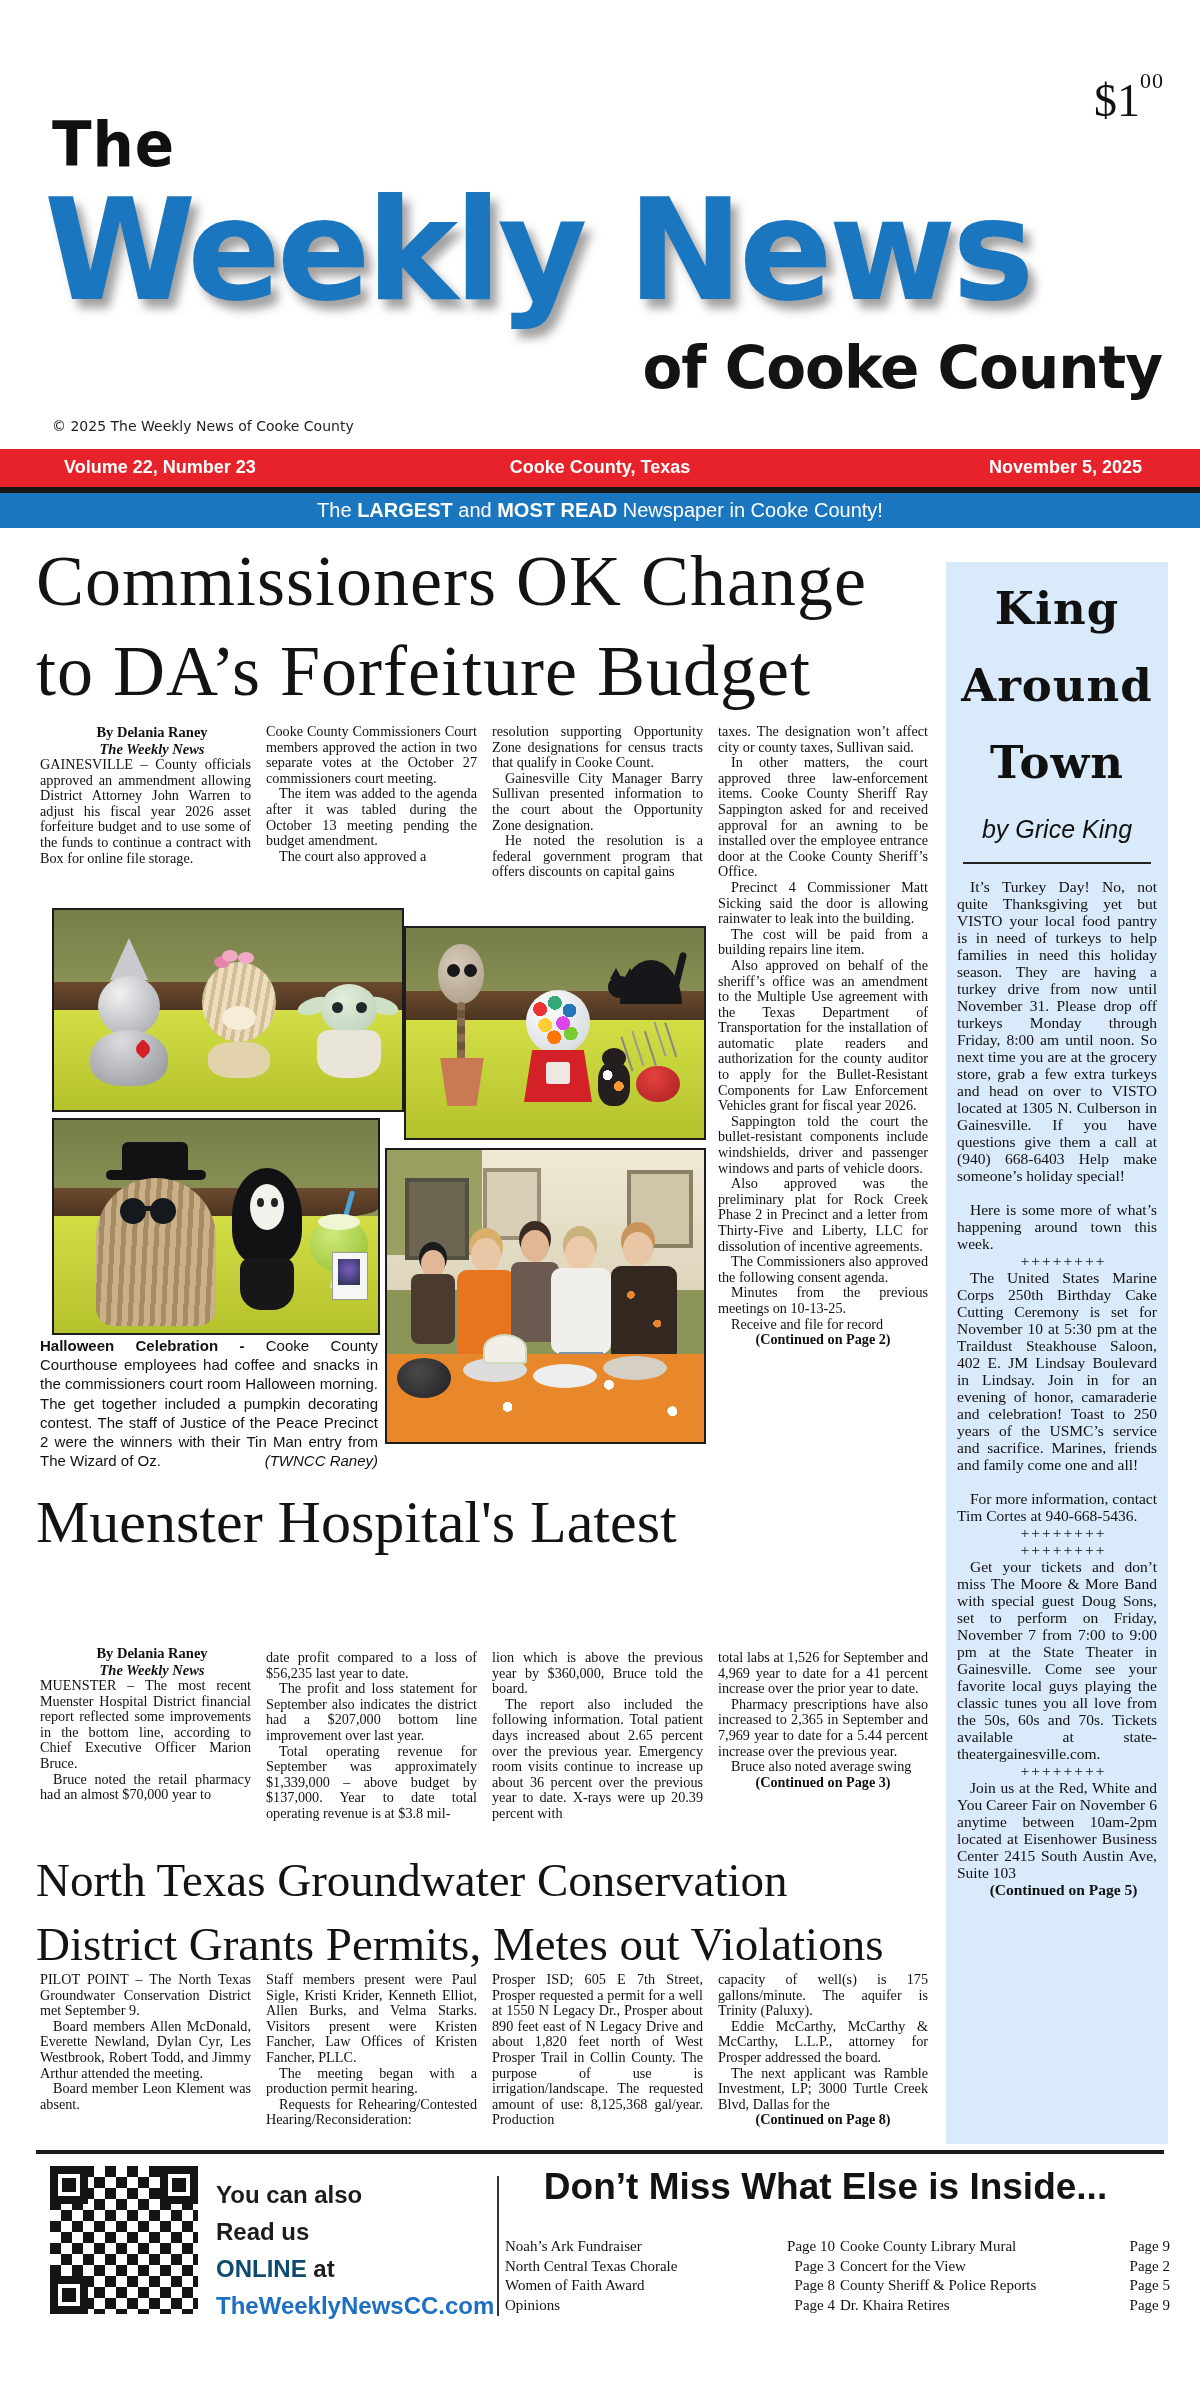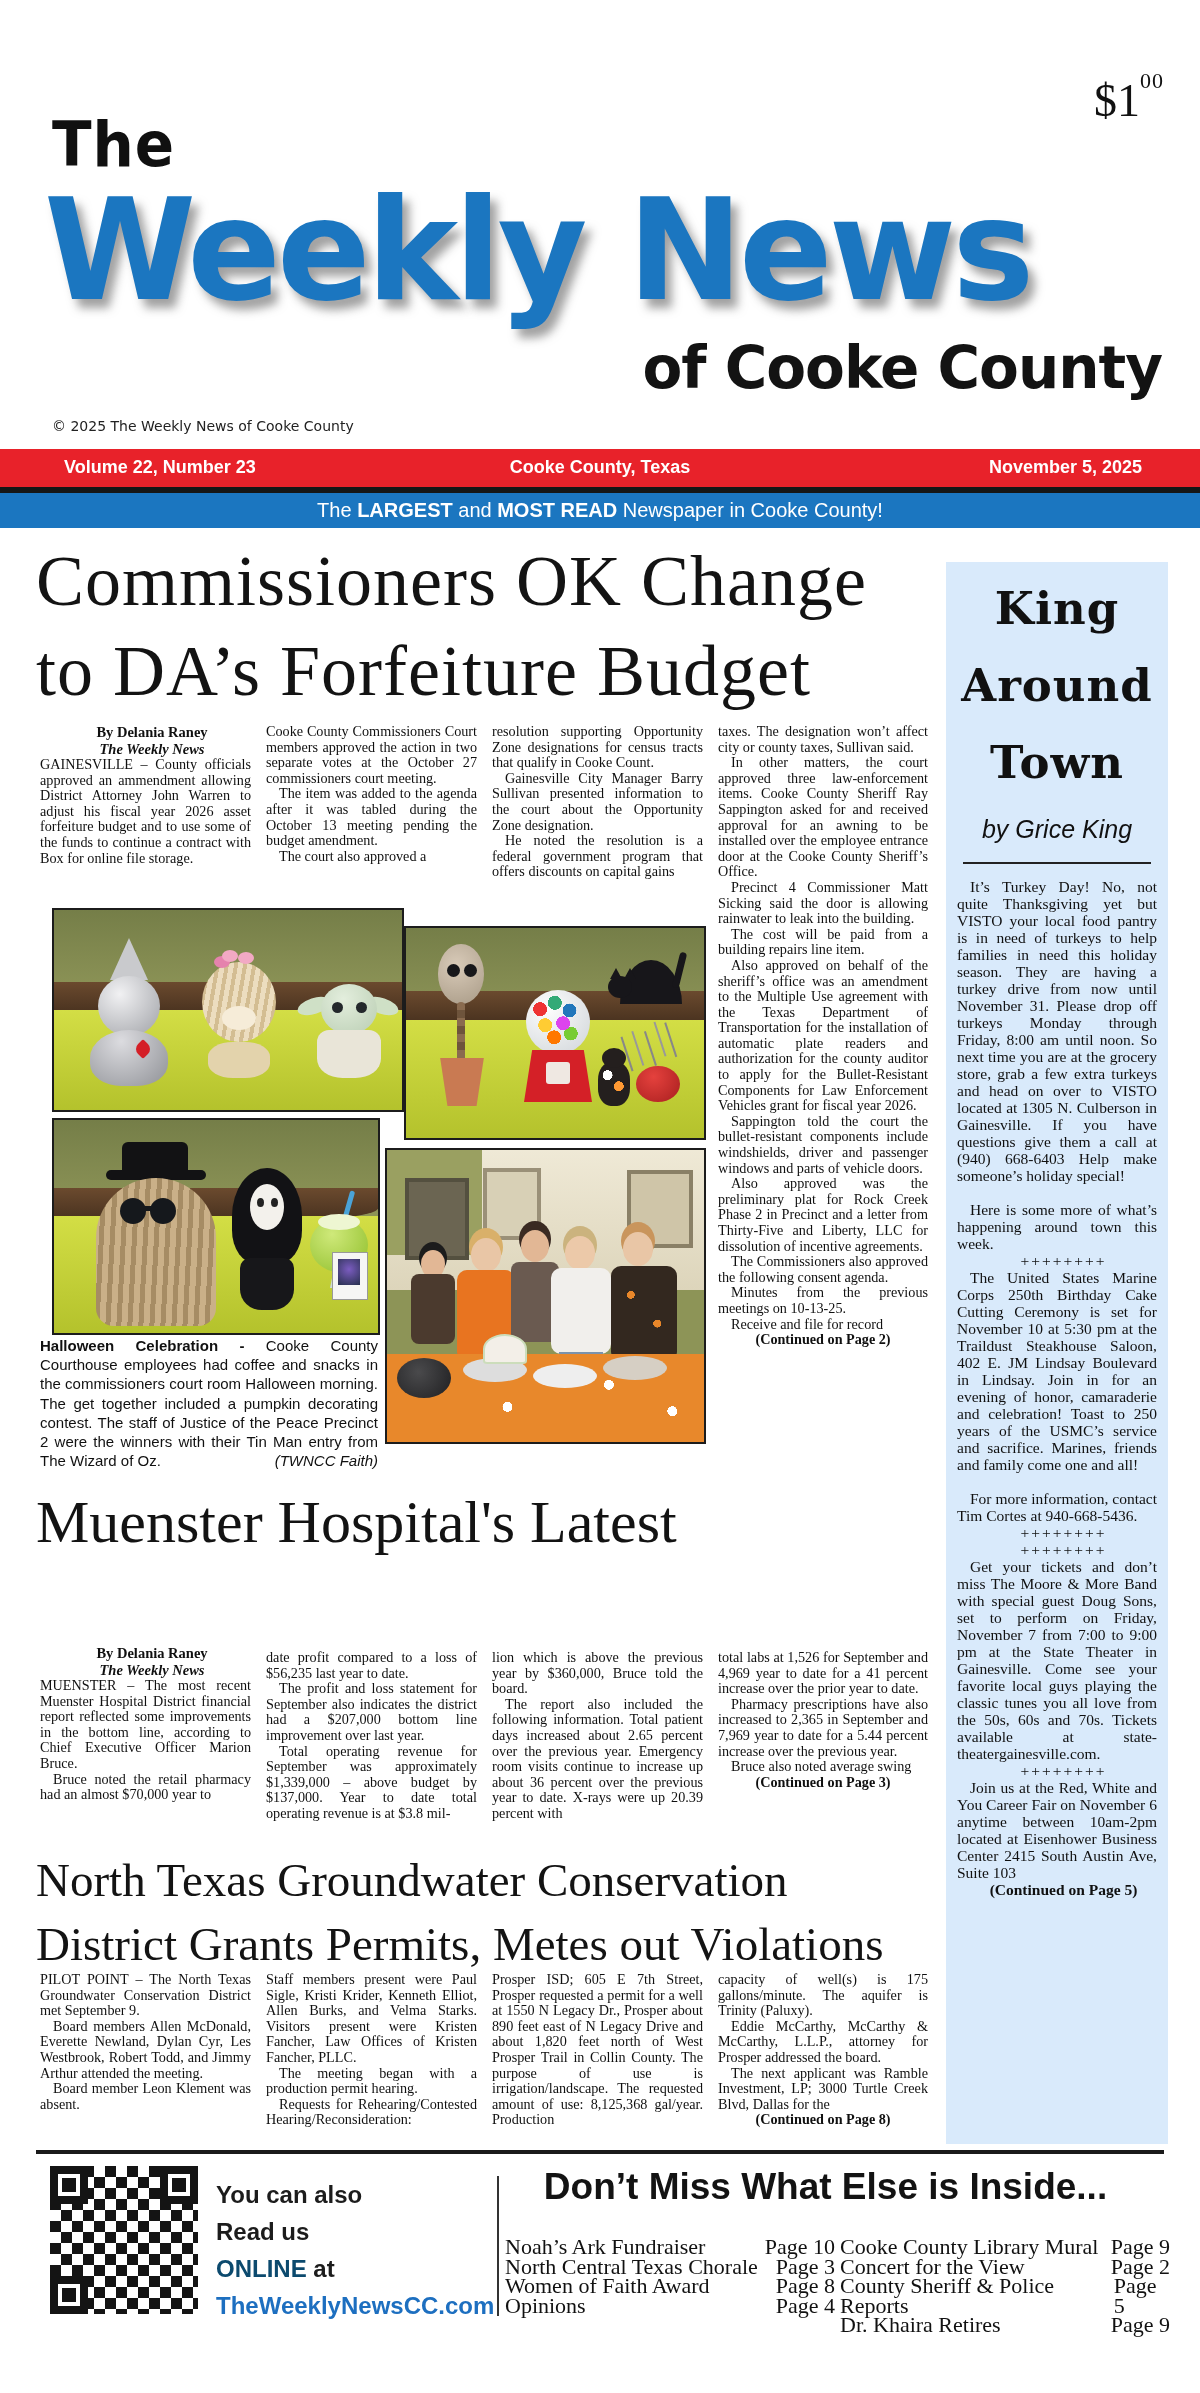--- a/index.html
+++ b/index.html
@@ -69,21 +69,21 @@
       background-size:22px 22px;outline:4px solid #fff;}
   .qr .finder{position:absolute;width:38px;height:38px;background:#fff;border:8px solid #141414;box-sizing:border-box;}
   .qr .finder i{position:absolute;inset:4px;background:#141414;display:block;}
   .readus{position:absolute;left:216px;top:2176px;font-family:"Liberation Sans",sans-serif;font-size:24px;
           font-weight:bold;color:#1c1c1c;line-height:37px;}
   .readus .red{color:#0c4a6e;}
   .readus .url{color:#1d6fc0;}
   .vdivider{position:absolute;left:497px;top:2176px;width:2px;height:140px;background:#333;}
   .inside-title{position:absolute;left:498px;top:2166px;width:655px;text-align:center;
                 font-family:Liberation Sans, sans-serif;font-weight:bold;font-size:37px;color:#131313;}
-  .index-col{position:absolute;top:2237px;width:330px;font-family:"Liberation Serif",serif;font-size:22px;
+  .index-col{position:absolute;top:2237px;width:330px;font-family:"Liberation Serif",serif;font-size:15px;
              line-height:19.5px;color:#111;}
   .index-row{display:flex;justify-content:space-between;}
   #index-left{left:505px;} #index-right{left:840px;}
 </style>
 </head>
 <body>
 
 <div id="page">
 
   <div class="price"><span>$1</span><sup>00</sup></div>
@@ -244,21 +244,21 @@
       <div style="left:24px;top:54px;width:44px;height:70px;border-radius:8px;background:#4b3a2e;"></div>
     </div>
     <div style="left:0;right:0;bottom:0;height:30%;background:radial-gradient(circle 5px at 12% 30%,#fff 97%,transparent),radial-gradient(circle 5px at 38% 60%,#fff 97%,transparent),radial-gradient(circle 5px at 70% 35%,#fff 97%,transparent),radial-gradient(circle 5px at 90% 65%,#fff 97%,transparent),#e8882b;"></div>
     <div style="left:10px;bottom:44px;width:54px;height:40px;border-radius:50%;background:radial-gradient(circle at 40% 35%,#4a4a4c,#1f1f21);"></div>
     <div style="left:76px;bottom:60px;width:64px;height:24px;border-radius:50%;background:#ddd;box-shadow:70px 6px 0 #eee,140px -2px 0 #d6cfc4;"></div>
     <div style="left:96px;bottom:78px;width:40px;height:26px;border-radius:50% 50% 10% 10%;background:#f3efe8;border:2px solid #cdb;"></div>
   </div>
 
   <div class="caption">
     <span class="cap-b">Halloween Celebration -</span><span> Cooke County Courthouse employees had coffee and snacks in the commissioners court room Halloween morning. The get together included a pumpkin decorating contest. The staff of Justice of the Peace Precinct 2 were the winners with their Tin Man entry from The Wizard of Oz.</span>
-    <span class="cap-credit">(TWNCC Faith)</span>
+    <span class="cap-credit">(TWNCC Raney)</span>
   </div>
 
   <div id="sidebar">
     <div class="sb-title" style="margin-top:8px;">
       <div>King</div>
       <div>Around</div>
       <div>Town</div>
     </div>
     <div class="sb-by">by Grice King</div>
     <div class="sb-rule"></div>

